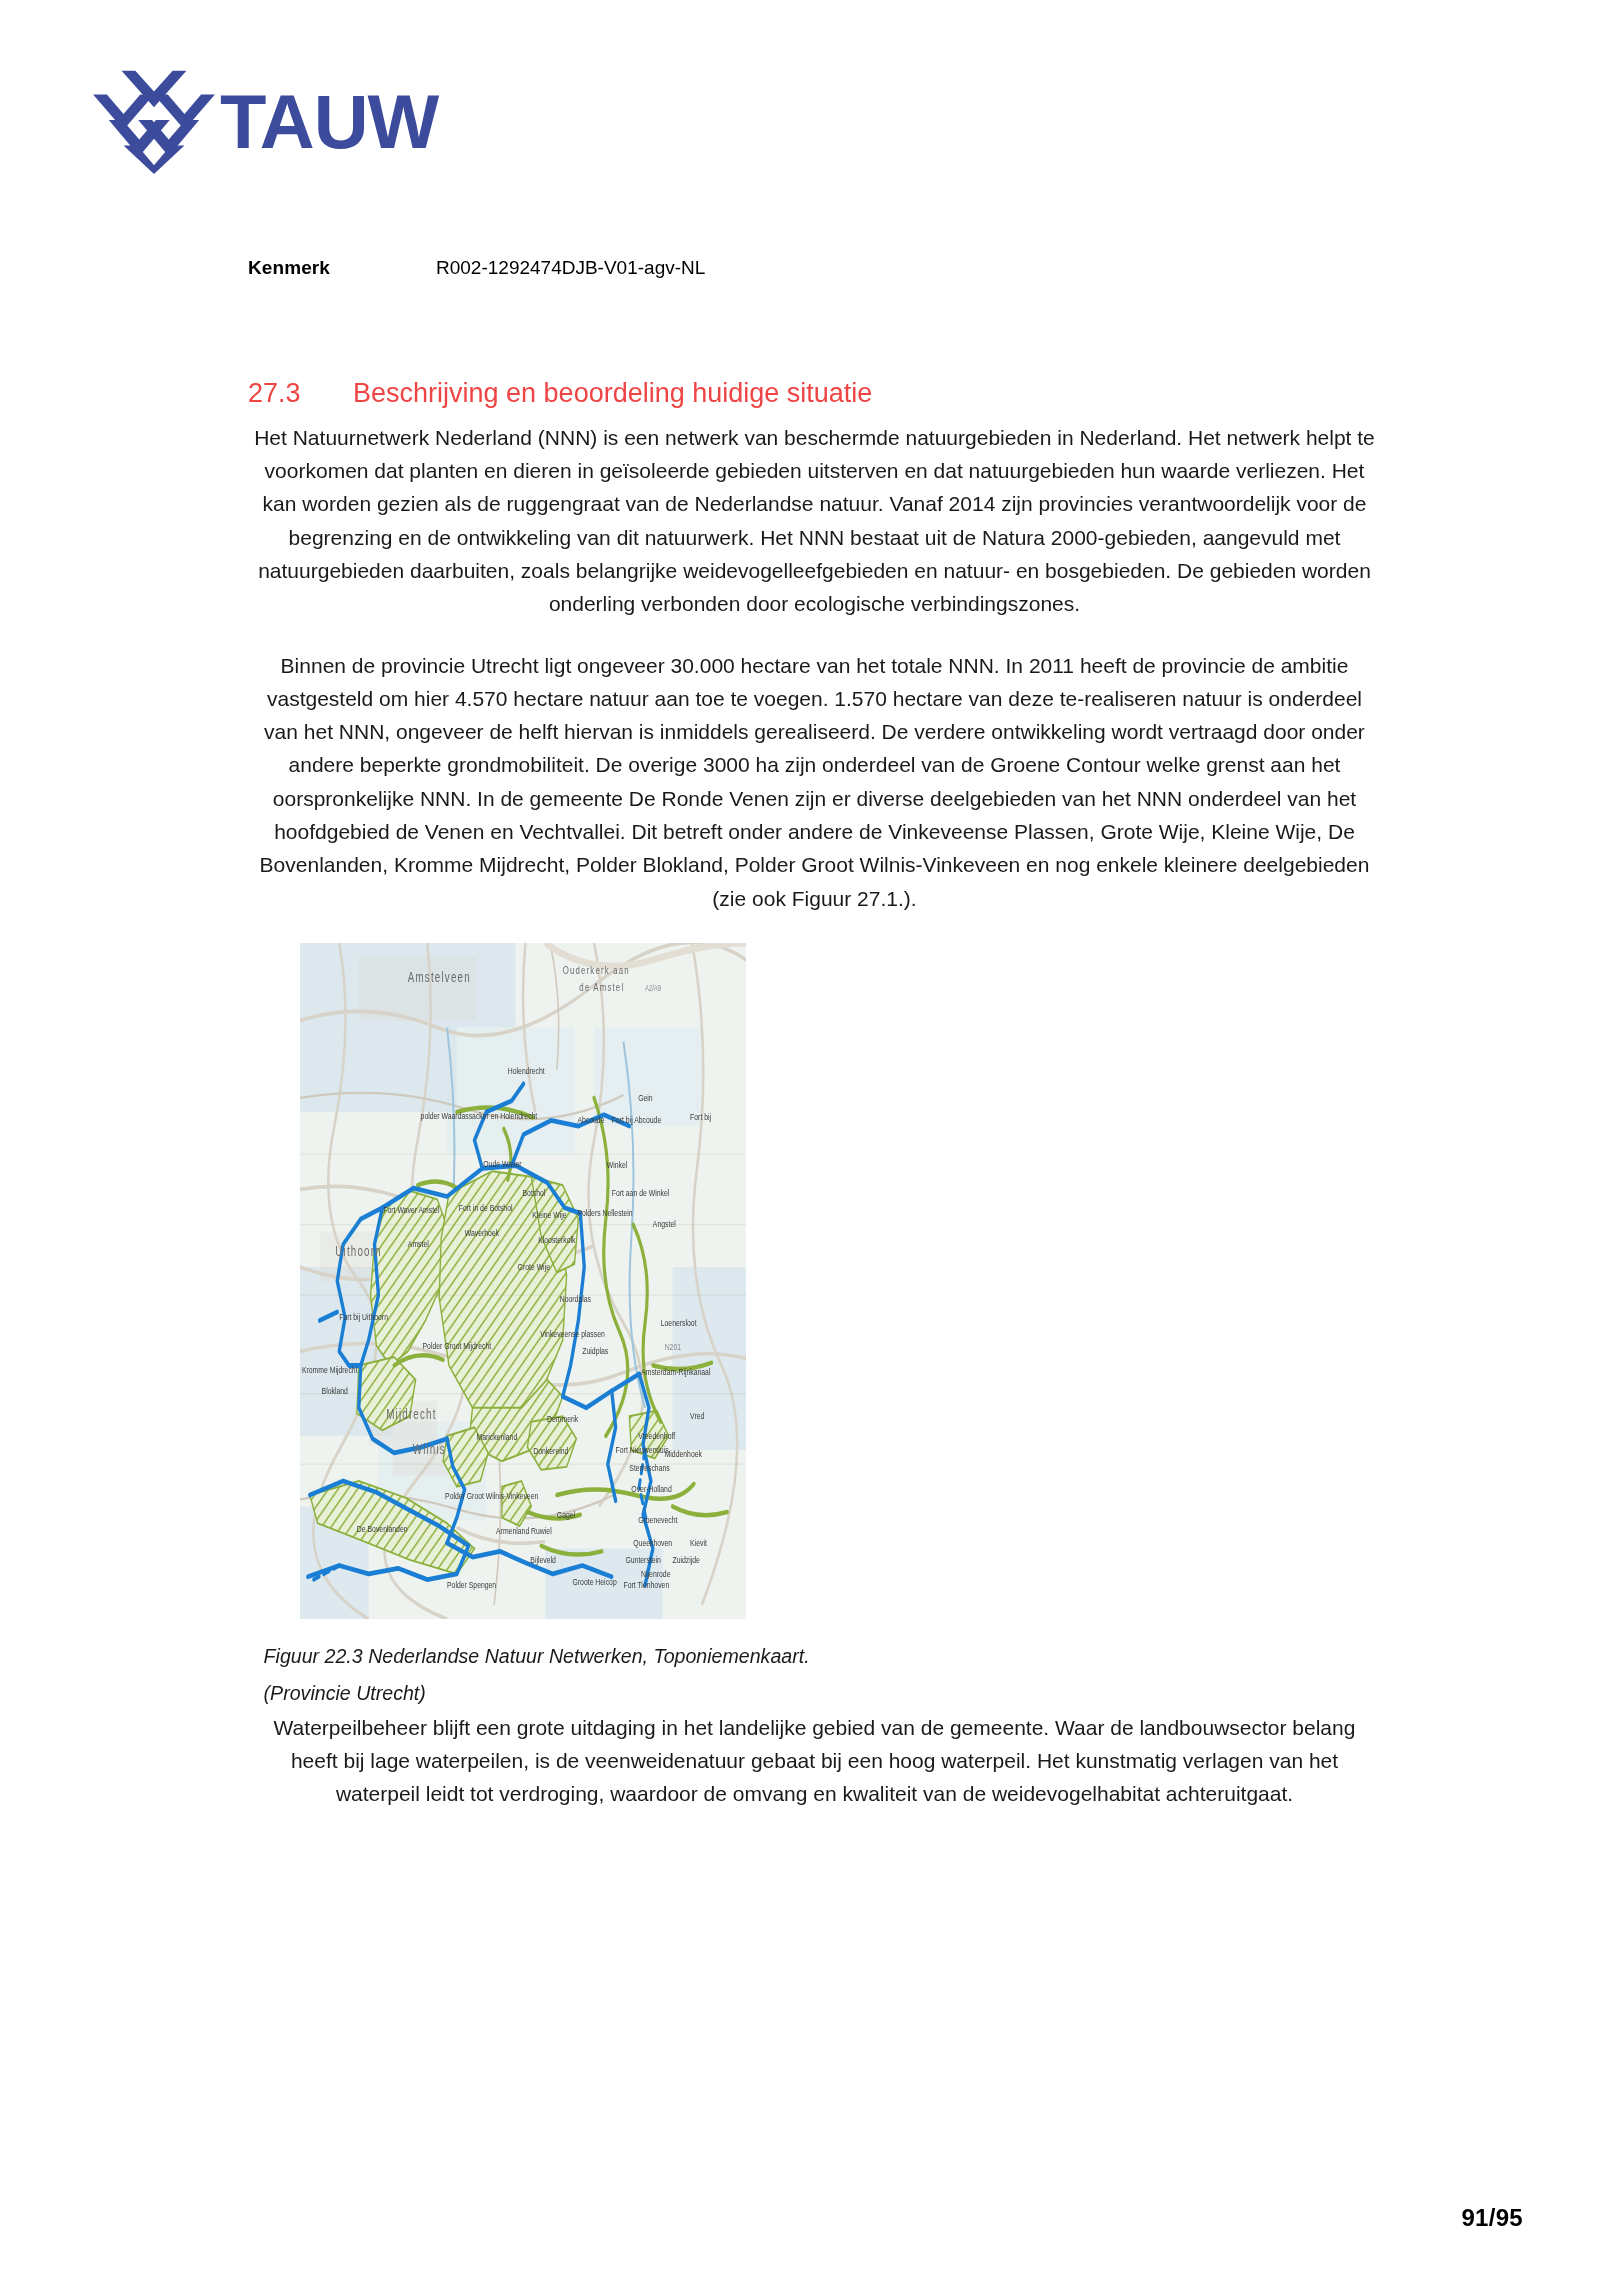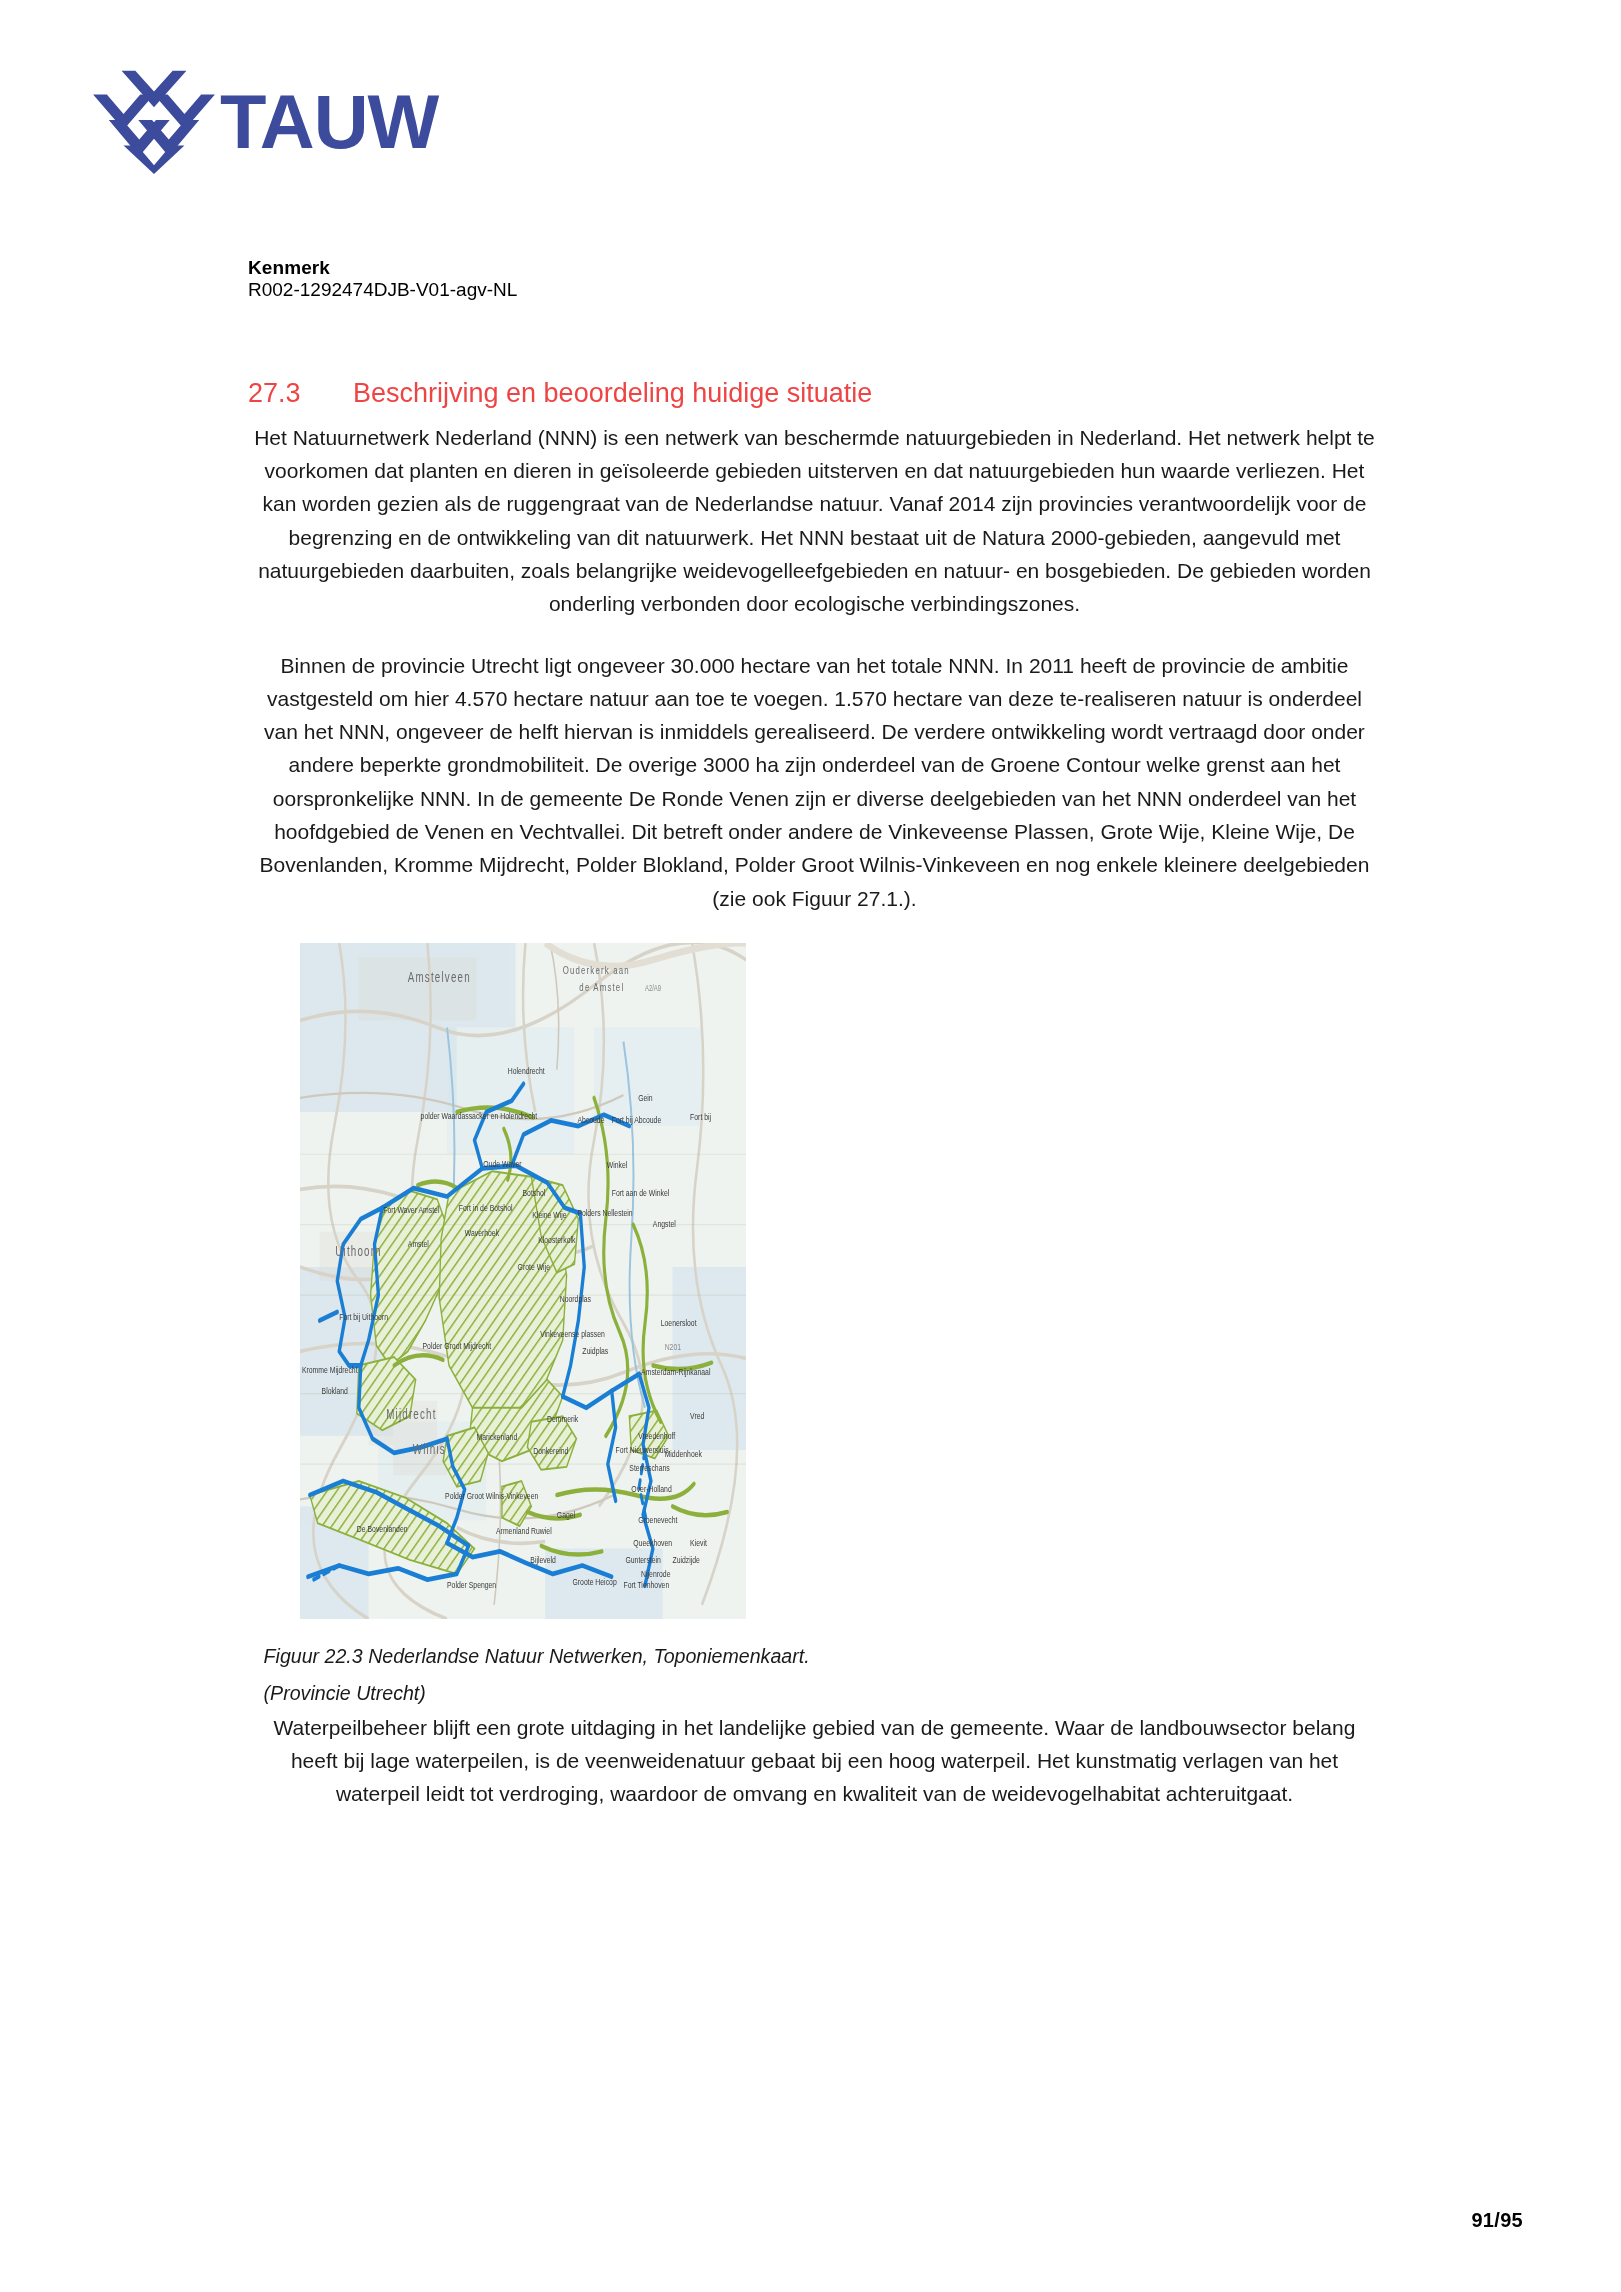--- a/index.html
+++ b/index.html
@@ -39,21 +39,20 @@
     margin-top: 9.8px;
   }
 
   
   .kenmerk-row {
     position: absolute;
     left: 248px;
     top: 257px;
     display: flex;
     font-size: 19px;
-    flex-direction: column;
   }
   .kenmerk-label {
     font-weight: bold;
     width: 188px;
     letter-spacing: 0.1px;
   }
   .kenmerk-value { font-weight: normal; }
 
   
   .content {
@@ -108,21 +107,21 @@
   }
   .fig-caption div { white-space: nowrap; }
 
   .after-figure { margin-top: 45px; }
 
   
   .page-number {
     position: absolute;
     right: 98px;
     bottom: 61px;
-    font-size: 20px;
+    font-size: 24px;
     font-weight: bold;
     letter-spacing: 0.3px;
   }
 </style>
 </head>
 <body>
 
 <div class="page">
 
   <div class="logo-block">

